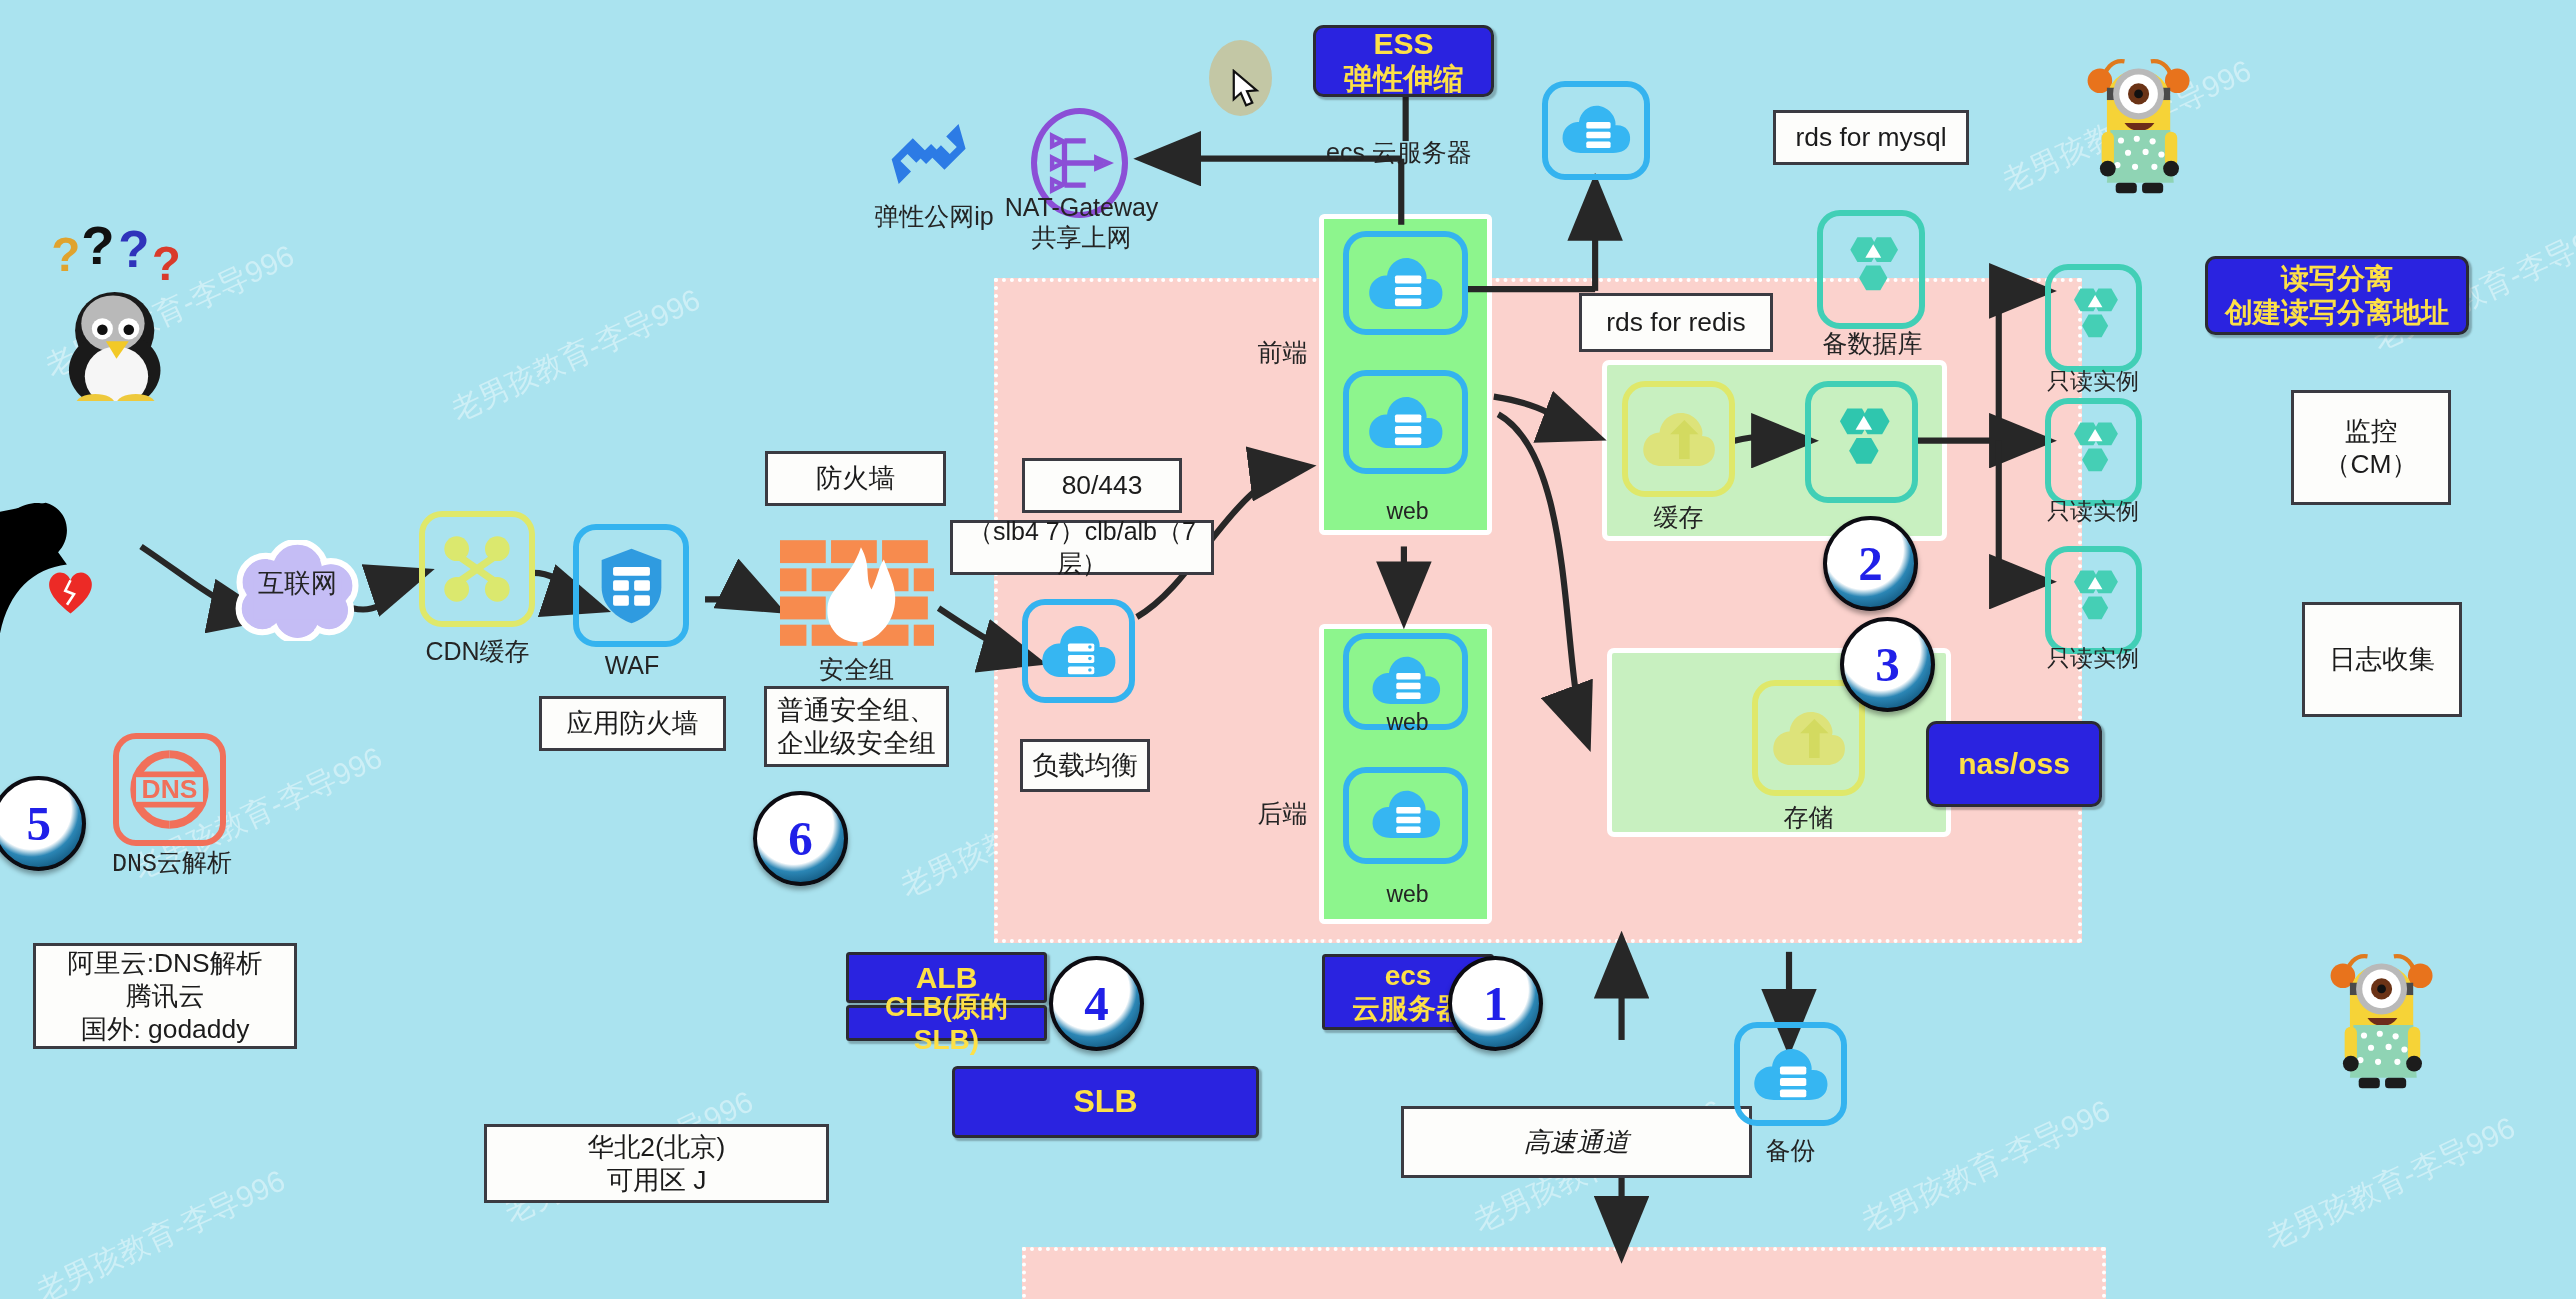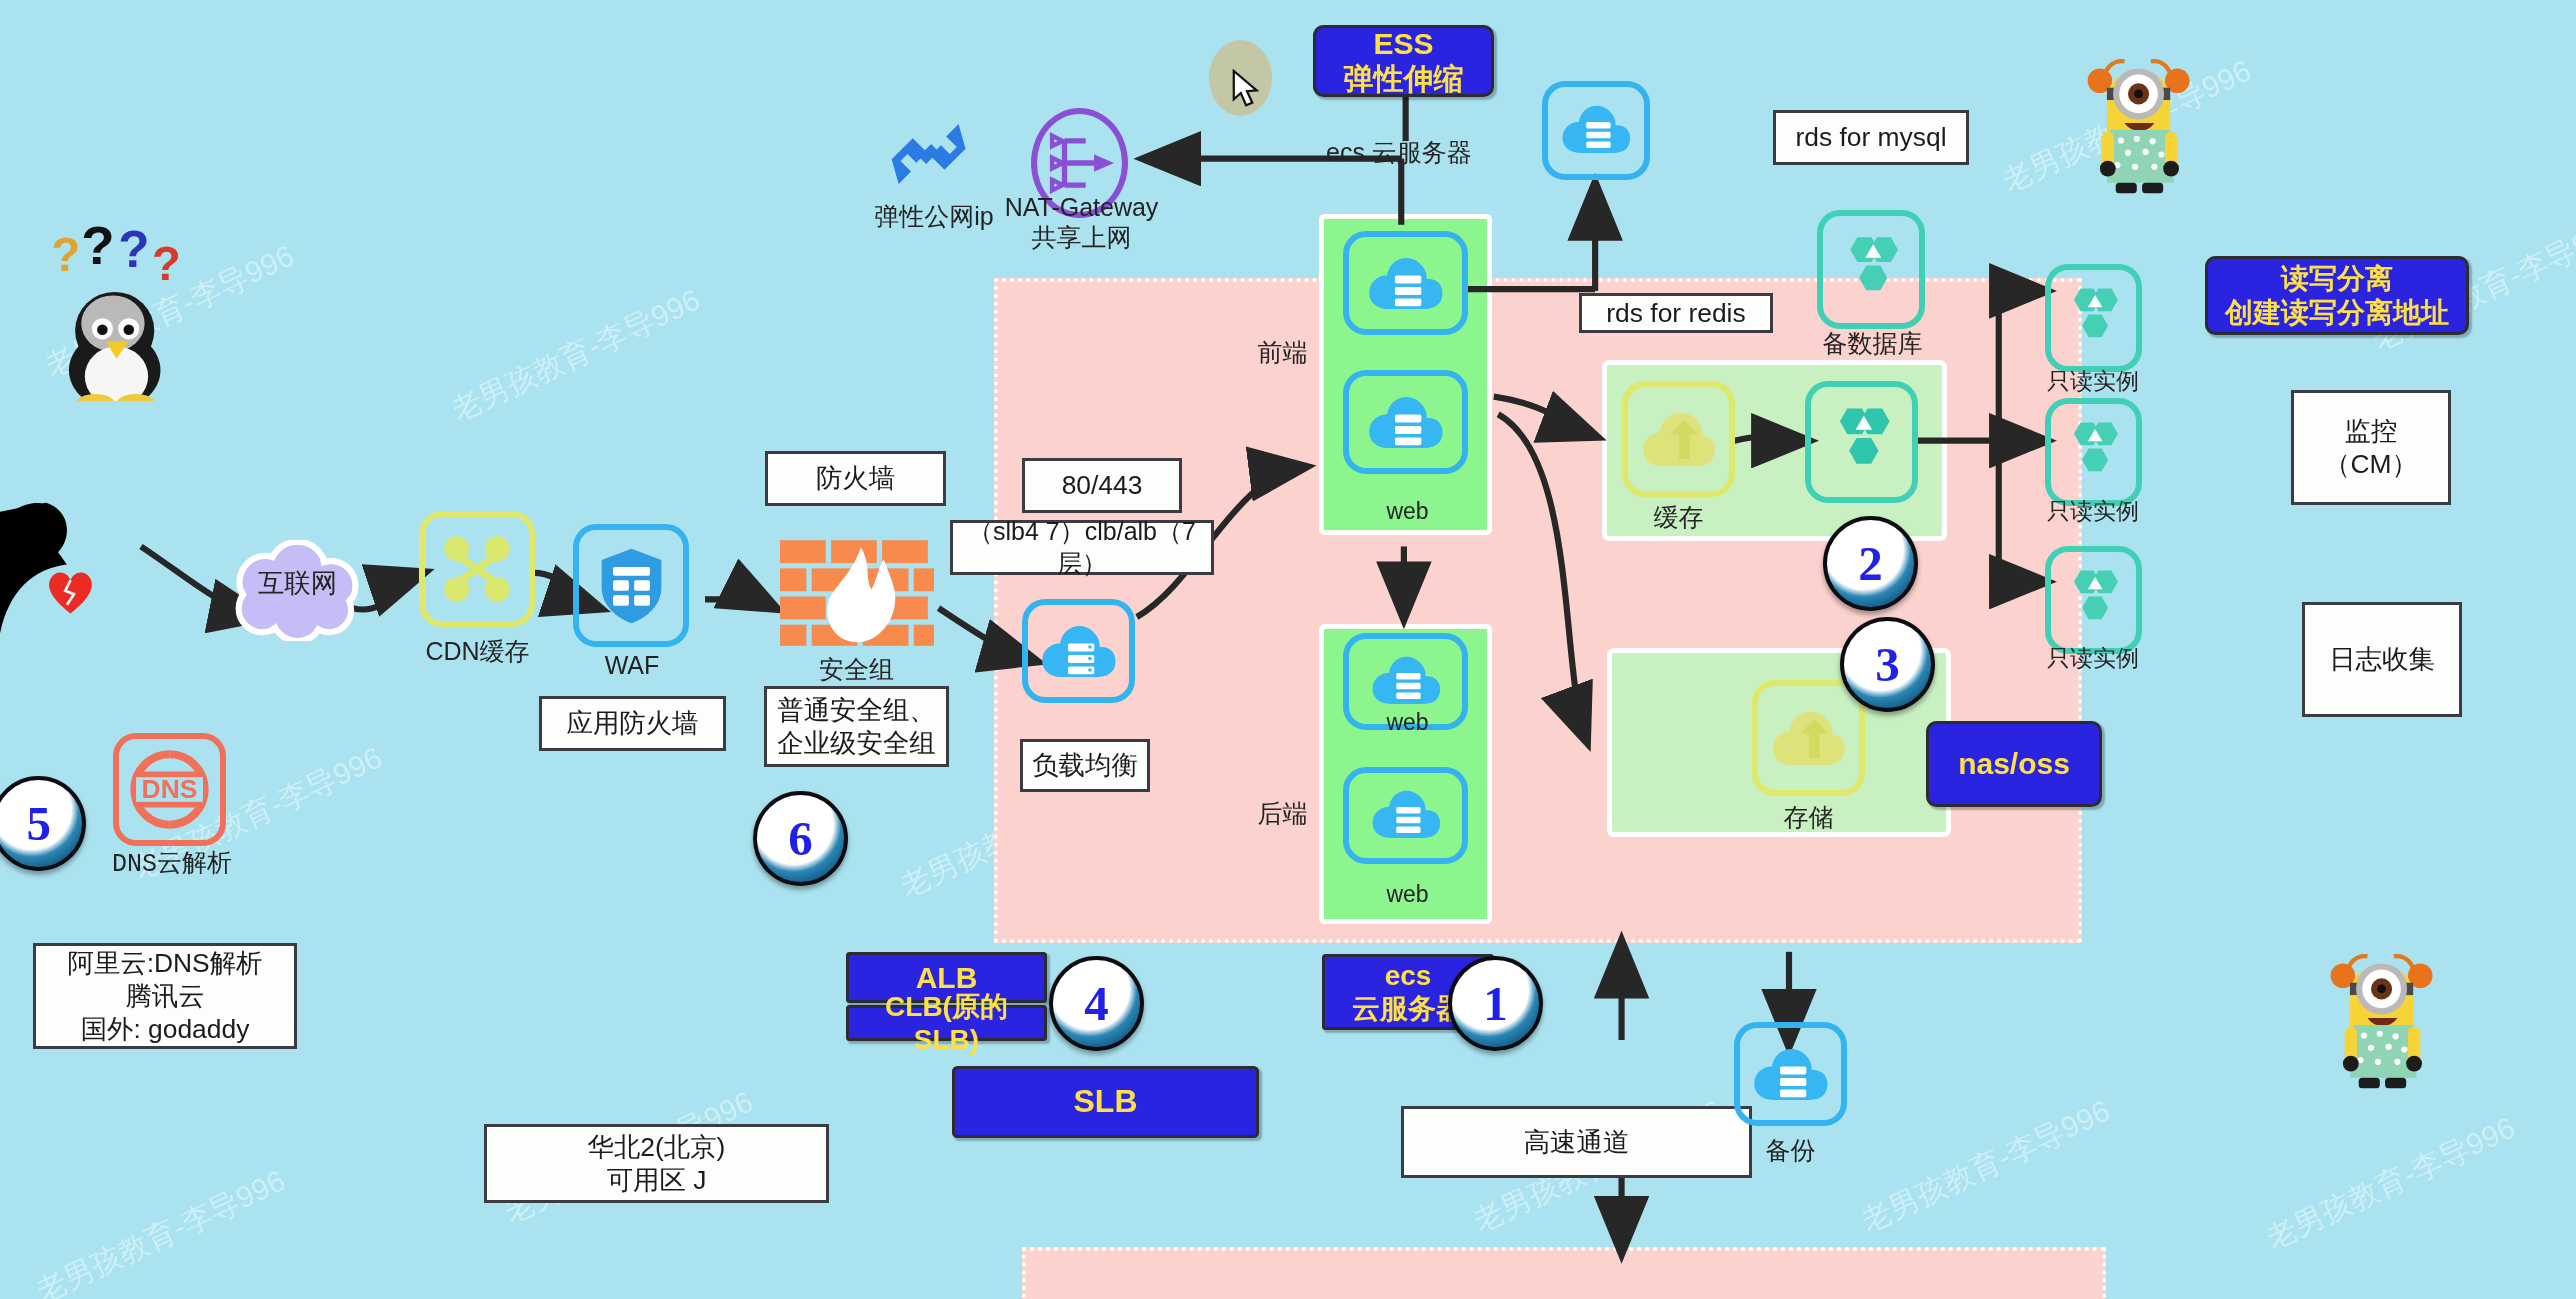--- a/index.html
+++ b/index.html
@@ -435,21 +435,21 @@
       <path d="M26 64 C 10 64, 2 54, 4 42 C 6 30, 18 25, 24 26 C 26 10, 42 2, 55 8 C 66 13, 70 24, 69 30 C 82 29, 88 38, 87 48 C 86 60, 76 64, 66 64 Z" fill="#36b6f2"></path>
       <g fill="#ffffff">
           <rect x="33" y="26" width="30" height="8" rx="2"></rect>
           <rect x="33" y="38" width="30" height="8" rx="2"></rect>
           <rect x="33" y="50" width="30" height="8" rx="2"></rect>
         </g>
     </svg>
   </div>
 
   <div class="wbox" style="left:1773px;top:110px;width:196px;height:55px;font-size:26.4px;">rds for mysql</div>
-  <div class="wbox" style="left:1579px;top:293px;width:194px;height:40px;font-size:26.4px;">rds for redis</div>
+  <div class="wbox" style="left:1579px;top:293px;width:194px;height:59px;font-size:26.4px;">rds for redis</div>
 
   <div class="tile teal" style="left:1817px;top:210px;width:108px;height:119px;">
     <svg width="71" height="76" viewBox="0 0 80 86">
       <g fill="#45cfb5">
         <polygon points="24,6 40,6 48,20 40,34 24,34 16,20"></polygon>
         <polygon points="46,6 62,6 70,20 62,34 46,34 38,20"></polygon>
         <polygon points="34,38 50,38 58,52 50,66 34,66 26,52"></polygon>
       </g>
       <polygon points="42,14 51,29 33,29" fill="#ffffff"></polygon>
     </svg>
@@ -616,21 +616,21 @@
   <div class="badge" style="left:1823px;top:516px;">
     <span>2</span>
   </div>
   <div class="badge" style="left:1840px;top:617px;">
     <span>3</span>
   </div>
 
   <div class="wbox" style="left:484px;top:1124px;width:345px;height:79px;">华北2(北京)
 可用区 J</div>
 
-  <div class="wbox" style="left:1401px;top:1106px;width:351px;height:72px;">高速通道</div>
+  <div class="wbox" style="left:1401px;top:1106px;width:351px;height:72px;font-style:italic;">高速通道</div>
   <div class="tile blue" style="left:1734px;top:1022px;width:113px;height:104px;">
     <svg width="79" height="65" viewBox="0 0 90 74">
       <path d="M26 66 C 10 66, 2 56, 4 44 C 6 32, 18 27, 24 28 C 26 12, 42 4, 55 10 C 66 15, 70 26, 69 32 C 82 31, 88 40, 87 50 C 86 62, 76 66, 66 66 Z" fill="#36b6f2"></path>
       <g fill="#ffffff">
           <rect x="33" y="28" width="30" height="9" rx="2"></rect>
           <rect x="33" y="41" width="30" height="9" rx="2"></rect>
           <rect x="33" y="54" width="30" height="9" rx="2"></rect>
         </g>
     </svg>
   </div>

